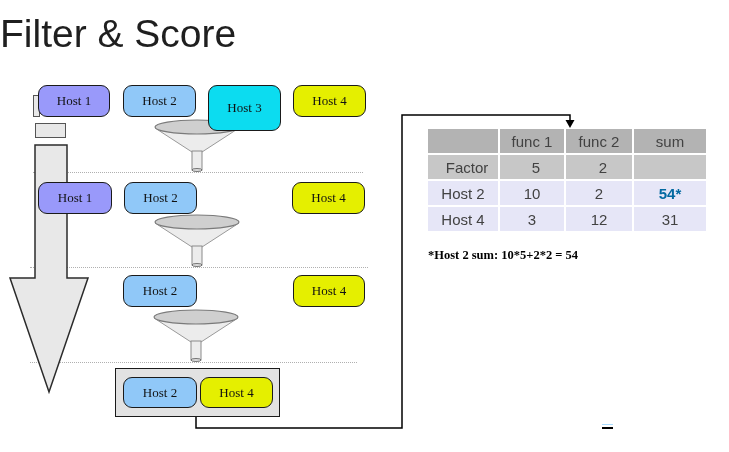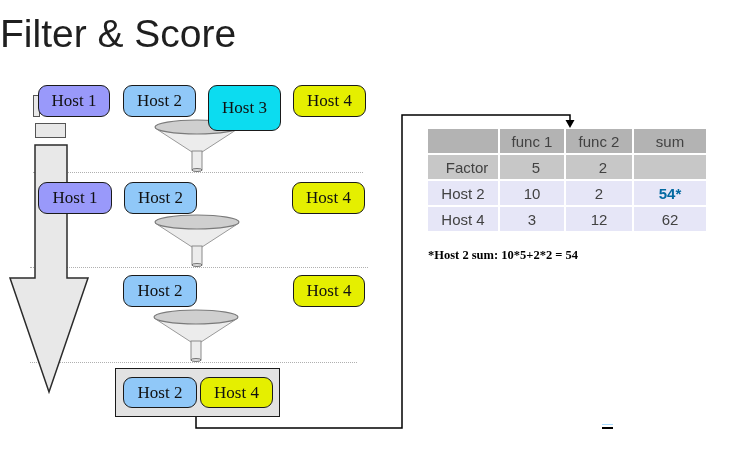--- a/index.html
+++ b/index.html
@@ -3,21 +3,21 @@
 <meta charset="utf-8">
 <style>
   html,body{margin:0;padding:0;background:#fff;}
   .canvas{position:relative;width:729px;height:452px;background:#fff;overflow:hidden;
           font-family:"Liberation Sans",sans-serif;}
   .page-title{position:absolute;left:0;top:12px;width:729px;text-align:left;
               font-size:39px;color:#1f1f1f;font-weight:400;}
   
   .host{position:absolute;box-sizing:border-box;border:1.5px solid #1a1a1a;border-radius:9px;
         display:flex;align-items:center;justify-content:center;z-index:3;
-        font-family:"Liberation Serif",serif;font-size:17px;color:#111;}
+        font-family:"Liberation Serif",serif;font-size:13px;color:#111;}
   
   .divider{position:absolute;height:0;border-top:1px dotted #b0b0b0;z-index:0;}
   
   .gray-rect{position:absolute;box-sizing:border-box;background:#e8e8e8;border:1px solid #555;}
   .svg-abs{position:absolute;z-index:1;}
   
   .final-box{position:absolute;box-sizing:border-box;background:#e2e2e2;border:1.5px solid #1a1a1a;z-index:2;}
   
   .overlay{position:absolute;left:0;top:0;z-index:4;pointer-events:none;}
   
@@ -128,21 +128,21 @@
     <div class="cell factor"></div>
 
     <div class="cell hostrow">Host 2</div>
     <div class="cell hostrow">10</div>
     <div class="cell hostrow">2</div>
     <div class="cell hostrow bold">54*</div>
 
     <div class="cell hostrow">Host 4</div>
     <div class="cell hostrow">3</div>
     <div class="cell hostrow">12</div>
-    <div class="cell hostrow">62</div>
+    <div class="cell hostrow">31</div>
   </div>
 
   <div class="footnote">*Host 2 sum: 10*5+2*2 = 54</div>
 
   <div class="dash-blue"></div>
   <div class="dash-black"></div>
 
 </div>
 
 </body></html>

